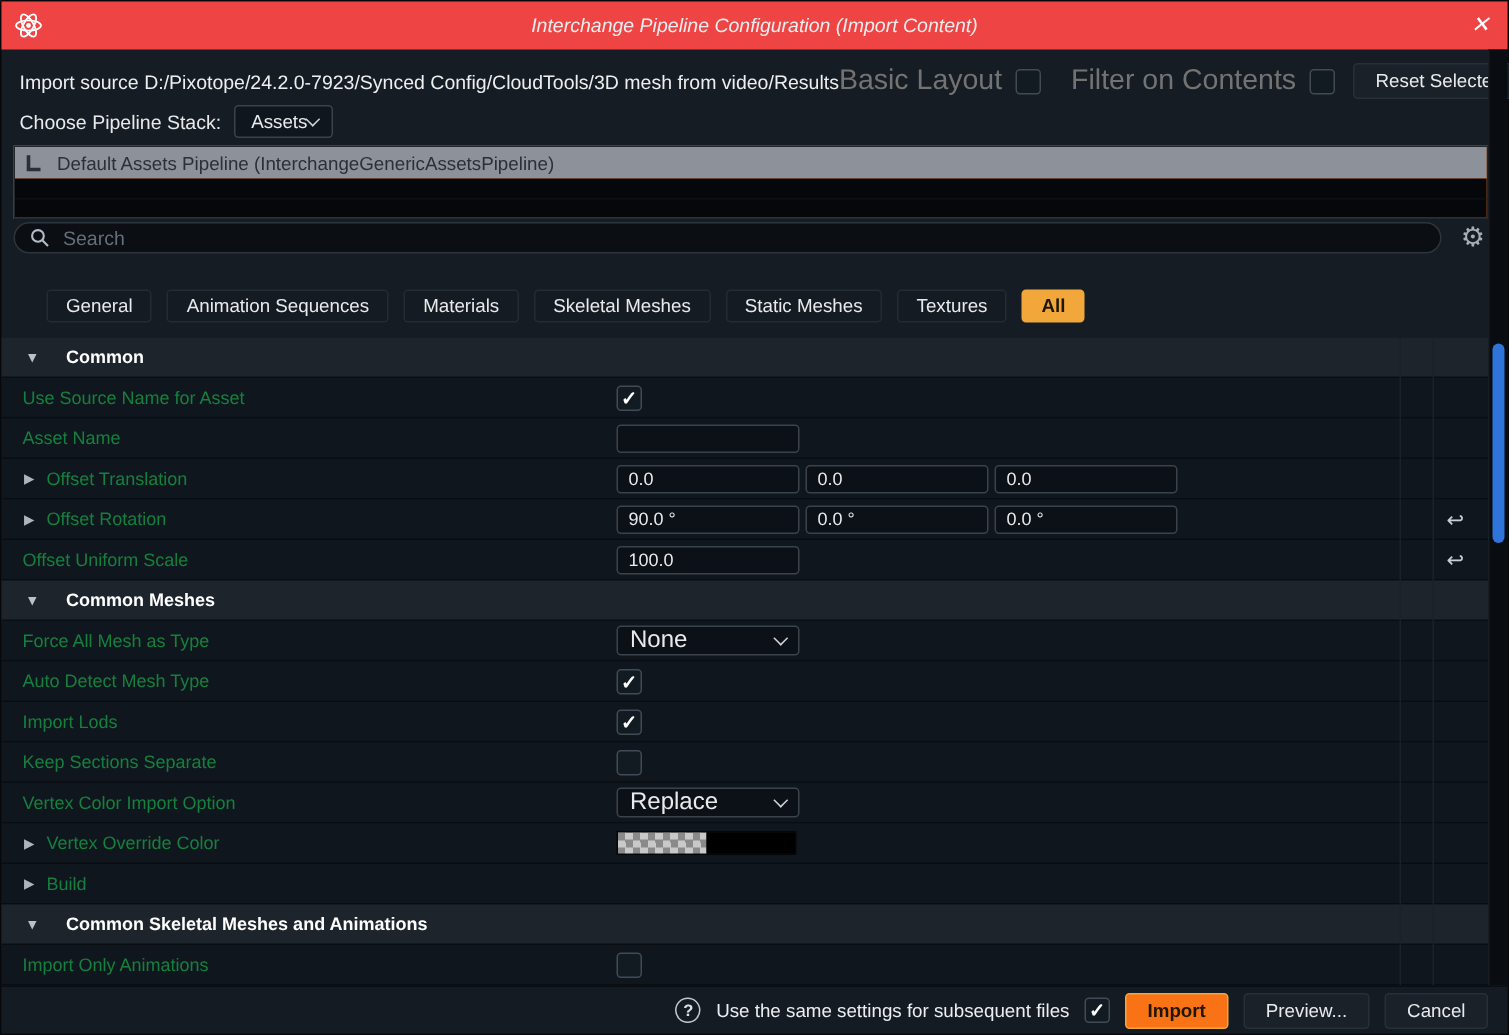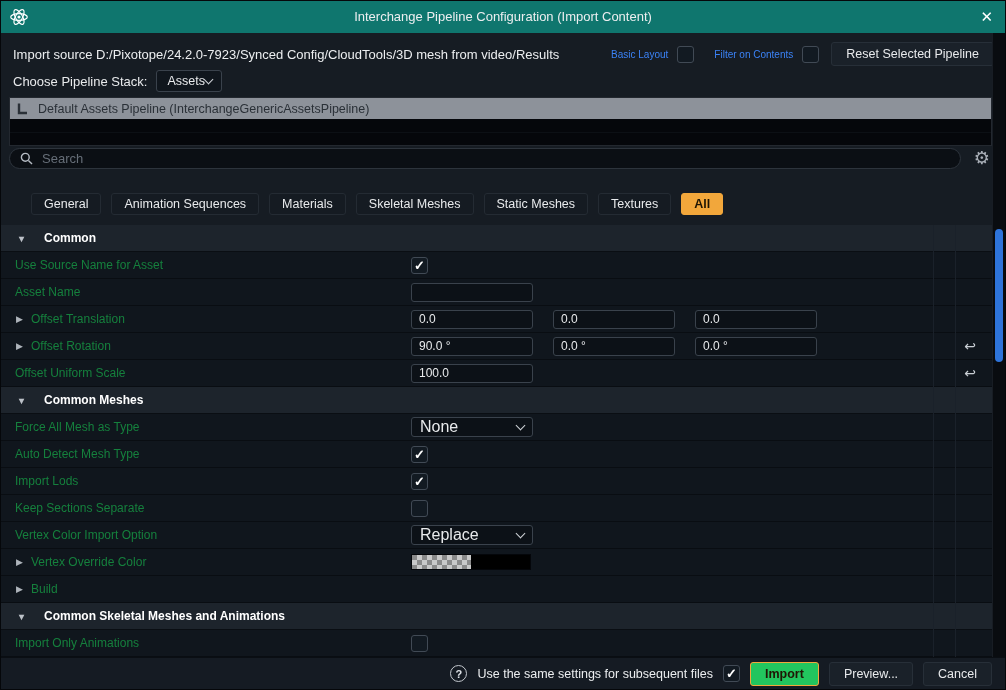--- a/index.html
+++ b/index.html
@@ -5,30 +5,30 @@
   * { box-sizing: border-box; }
   html,body { margin:0; padding:0; }
   body {
     width:1006px; height:690px; position:relative; overflow:hidden;
     background:#10151b; font-family:"Liberation Sans", sans-serif; color:#e8eaec;
     -webkit-font-smoothing:antialiased;
   }
   .dialog { position:absolute; inset:0; background:#161c23; border:1px solid #05070a; }
 
   
-  .titlebar { position:absolute; top:0; left:0; right:0; height:32px; background:#0f766e; }
+  .titlebar { position:absolute; top:0; left:0; right:0; height:32px; background:#ef4444;font-style:italic; }
   .title { position:absolute; left:0; right:0; top:0; line-height:32px; text-align:center; font-size:13px; color:#eceef0; }
   .logo { position:absolute; left:8px; top:6px; width:20px; height:20px; }
   .close { position:absolute; right:12px; top:0; line-height:32px; font-size:15px; color:#ffffff; cursor:pointer; }
 
   
   .toolbar { position:absolute; top:40px; left:12px; right:11px; height:26px; display:flex; align-items:center; }
   .src { font-size:13px; white-space:nowrap; color:#eceef0; }
   .tgroup { margin-left:auto; display:flex; align-items:center; }
-  .tlabel { font-size:10px; color:#3b82f6; margin-right:9px; white-space:nowrap; }
+  .tlabel { font-size:19px; color:#737373; margin-right:9px; white-space:nowrap; }
   .sp18 { width:20px; }
   .sp12 { width:12px; }
 
   .checkbox { width:17px; height:17px; background:#121a22; border:1px solid #414a55; border-radius:3px; position:relative; flex:none; cursor:pointer; }
   .checkbox.checked::after { content:"\2713"; position:absolute; inset:0; color:#ffffff; font-size:13px; font-weight:bold; text-align:center; line-height:15px; }
 
   .btn { background:#1a2129; border:1px solid #272f38; border-radius:3px; height:24px; padding:0 14px; font-size:12.5px; color:#e8eaec; display:inline-flex; align-items:center; cursor:pointer; white-space:nowrap; }
 
   
   .stackrow { position:absolute; top:68px; left:12px; height:24px; display:flex; align-items:center; gap:9px; font-size:13px; }
@@ -59,42 +59,42 @@
 
   .sec-header { height:27px; background:#1d242c; border-bottom:1px solid #0a0e13; display:flex; align-items:center; gap:20px; padding-left:18px; font-size:12px; font-weight:bold; color:#ffffff; position:relative; }
   .tri { color:#bcc1c8; font-size:10px; cursor:pointer; }
   .tri::before { content:"\25BE"; }
 
   .prop-row { height:27px; border-bottom:1px solid #090d12; position:relative; background:#10161d; }
   .exp { position:absolute; left:15px; top:0; line-height:26px; font-size:9px; color:#aeb4bb; cursor:pointer; }
   .exp::before { content:"\25B6"; }
   .row-label { position:absolute; left:14px; top:0; line-height:26px; font-size:12px; color:#15803d; white-space:nowrap; }
   .row-label.indent { left:30px; }
-  .controls { position:absolute; left:410px; top:0; height:100%; display:flex; align-items:center; gap:20px; }
+  .controls { position:absolute; left:410px; top:0; height:100%; display:flex; align-items:center; gap:4px; }
 
   .tinput { width:122px; height:19px; background:#0c1117; border:1px solid #3a424c; border-radius:3px; color:#e8eaec; font-size:12px; padding:0 7px; font-family:inherit; outline:none; }
   .dd { width:122px; height:20px; background:#0c1117; border:1px solid #3a424c; border-radius:3px; display:flex; align-items:center; justify-content:space-between; font-size:16px; padding:0 8px; cursor:pointer; }
 
   .swatch { width:120px; height:16px; display:flex; border:1px solid #04060a; cursor:pointer; }
   .swatch .alpha { width:60px; background:repeating-conic-gradient(#c9c9c9 0% 25%, #8a8a8a 0% 50%) 0 0 / 10px 10px; }
   .swatch .solid { width:60px; background:#000000; }
 
   .reset { position:absolute; right:16px; top:0; line-height:26px; font-size:14px; color:#c9ced4; cursor:pointer; }
   .reset::before { content:"\21A9"; }
 
   
   .scrollbar { position:absolute; top:32px; right:0; bottom:32px; width:13px; background:#090c10; border-left:1px solid #181d24; }
   .thumb { position:absolute; left:2px; right:2px; top:196px; height:133px; background:#2e74da; border-radius:4px; cursor:pointer; }
 
   
   .footer { position:absolute; left:0; right:0; bottom:0; height:32px; background:#151b23; border-top:1px solid #0a0e13; display:flex; align-items:center; padding:0 13px; }
   .fgroup { margin-left:auto; display:flex; align-items:center; gap:10px; }
   .help { width:17px; height:17px; border-radius:50%; border:1.5px solid #c3c8ce; color:#dde1e6; font-size:11px; font-weight:bold; display:flex; align-items:center; justify-content:center; flex:none; }
   .flabel { font-size:12.5px; color:#eceef0; white-space:nowrap; }
-  .btn-accent { background:#22c55e; border:1px solid #f2a73b; color:#201604; font-weight:bold; }
+  .btn-accent { background:#f97316; border:1px solid #f2a73b; color:#201604; font-weight:bold; }
 </style>
 </head>
 <body>
 
 <div class="dialog">
 
   <div class="titlebar">
     <span class="logo">
       <svg width="20" height="20" viewBox="0 0 20 20">
         <g fill="none" stroke="#ffffff" stroke-width="1.2">

